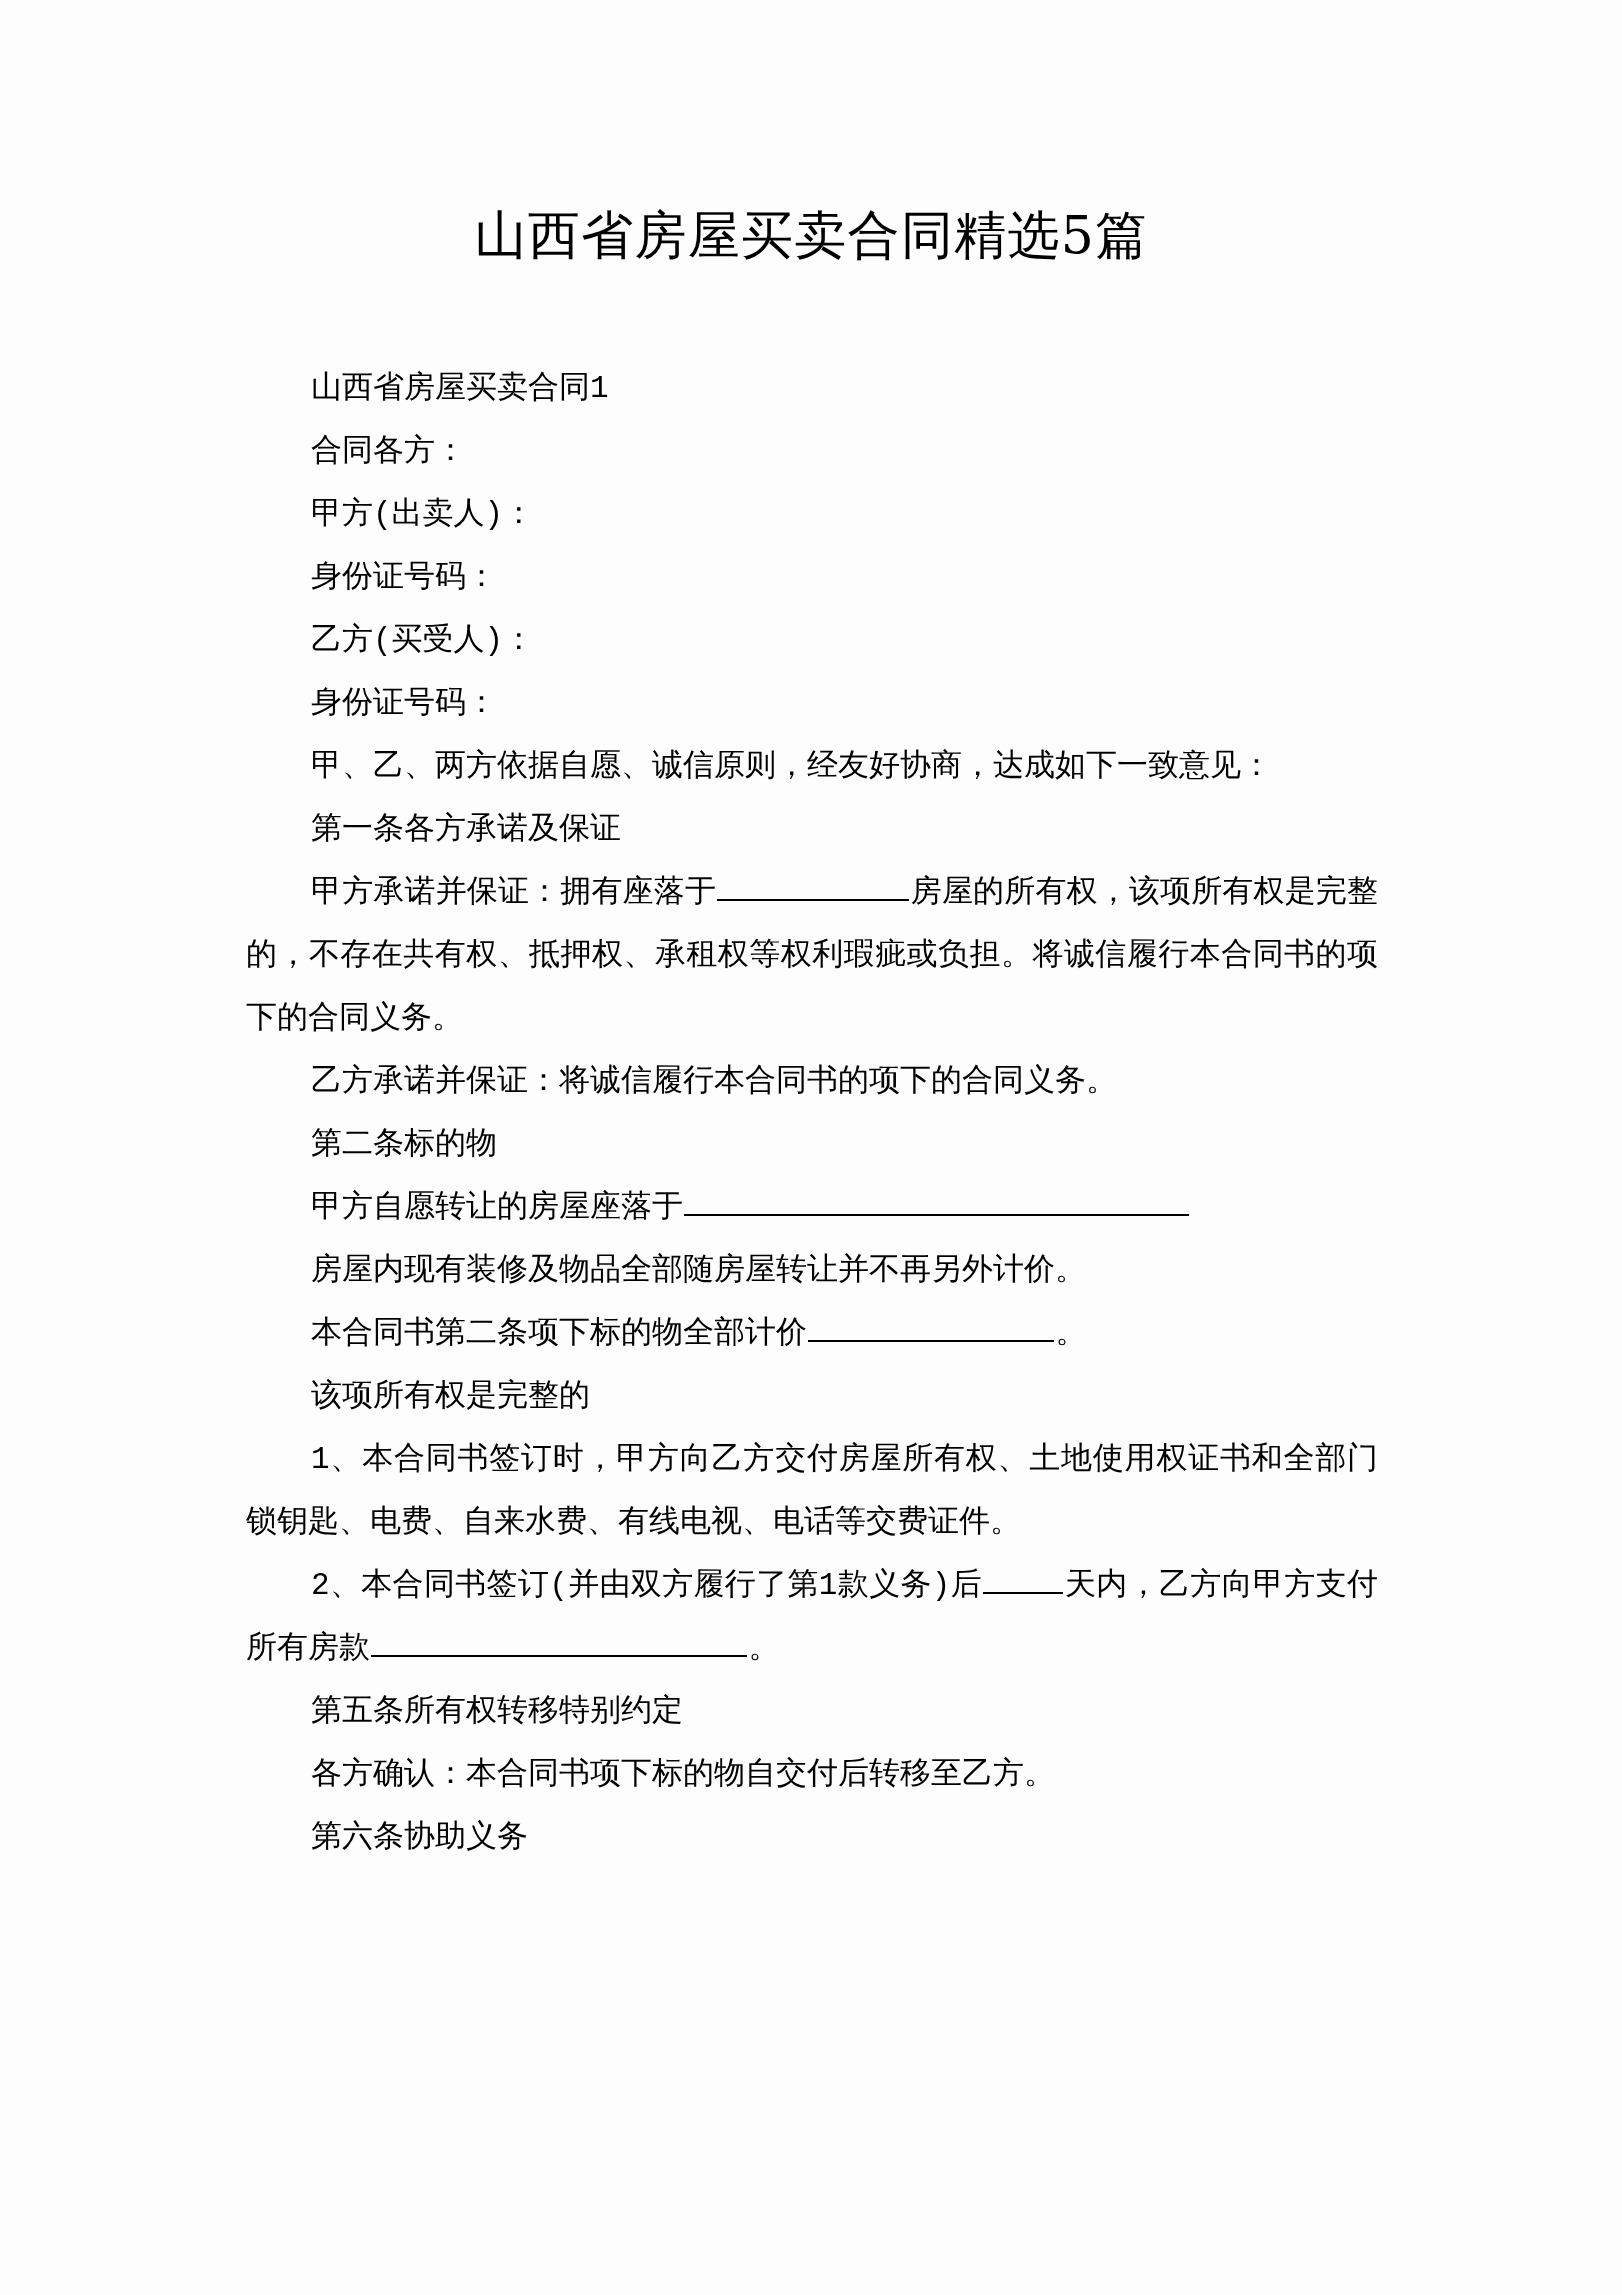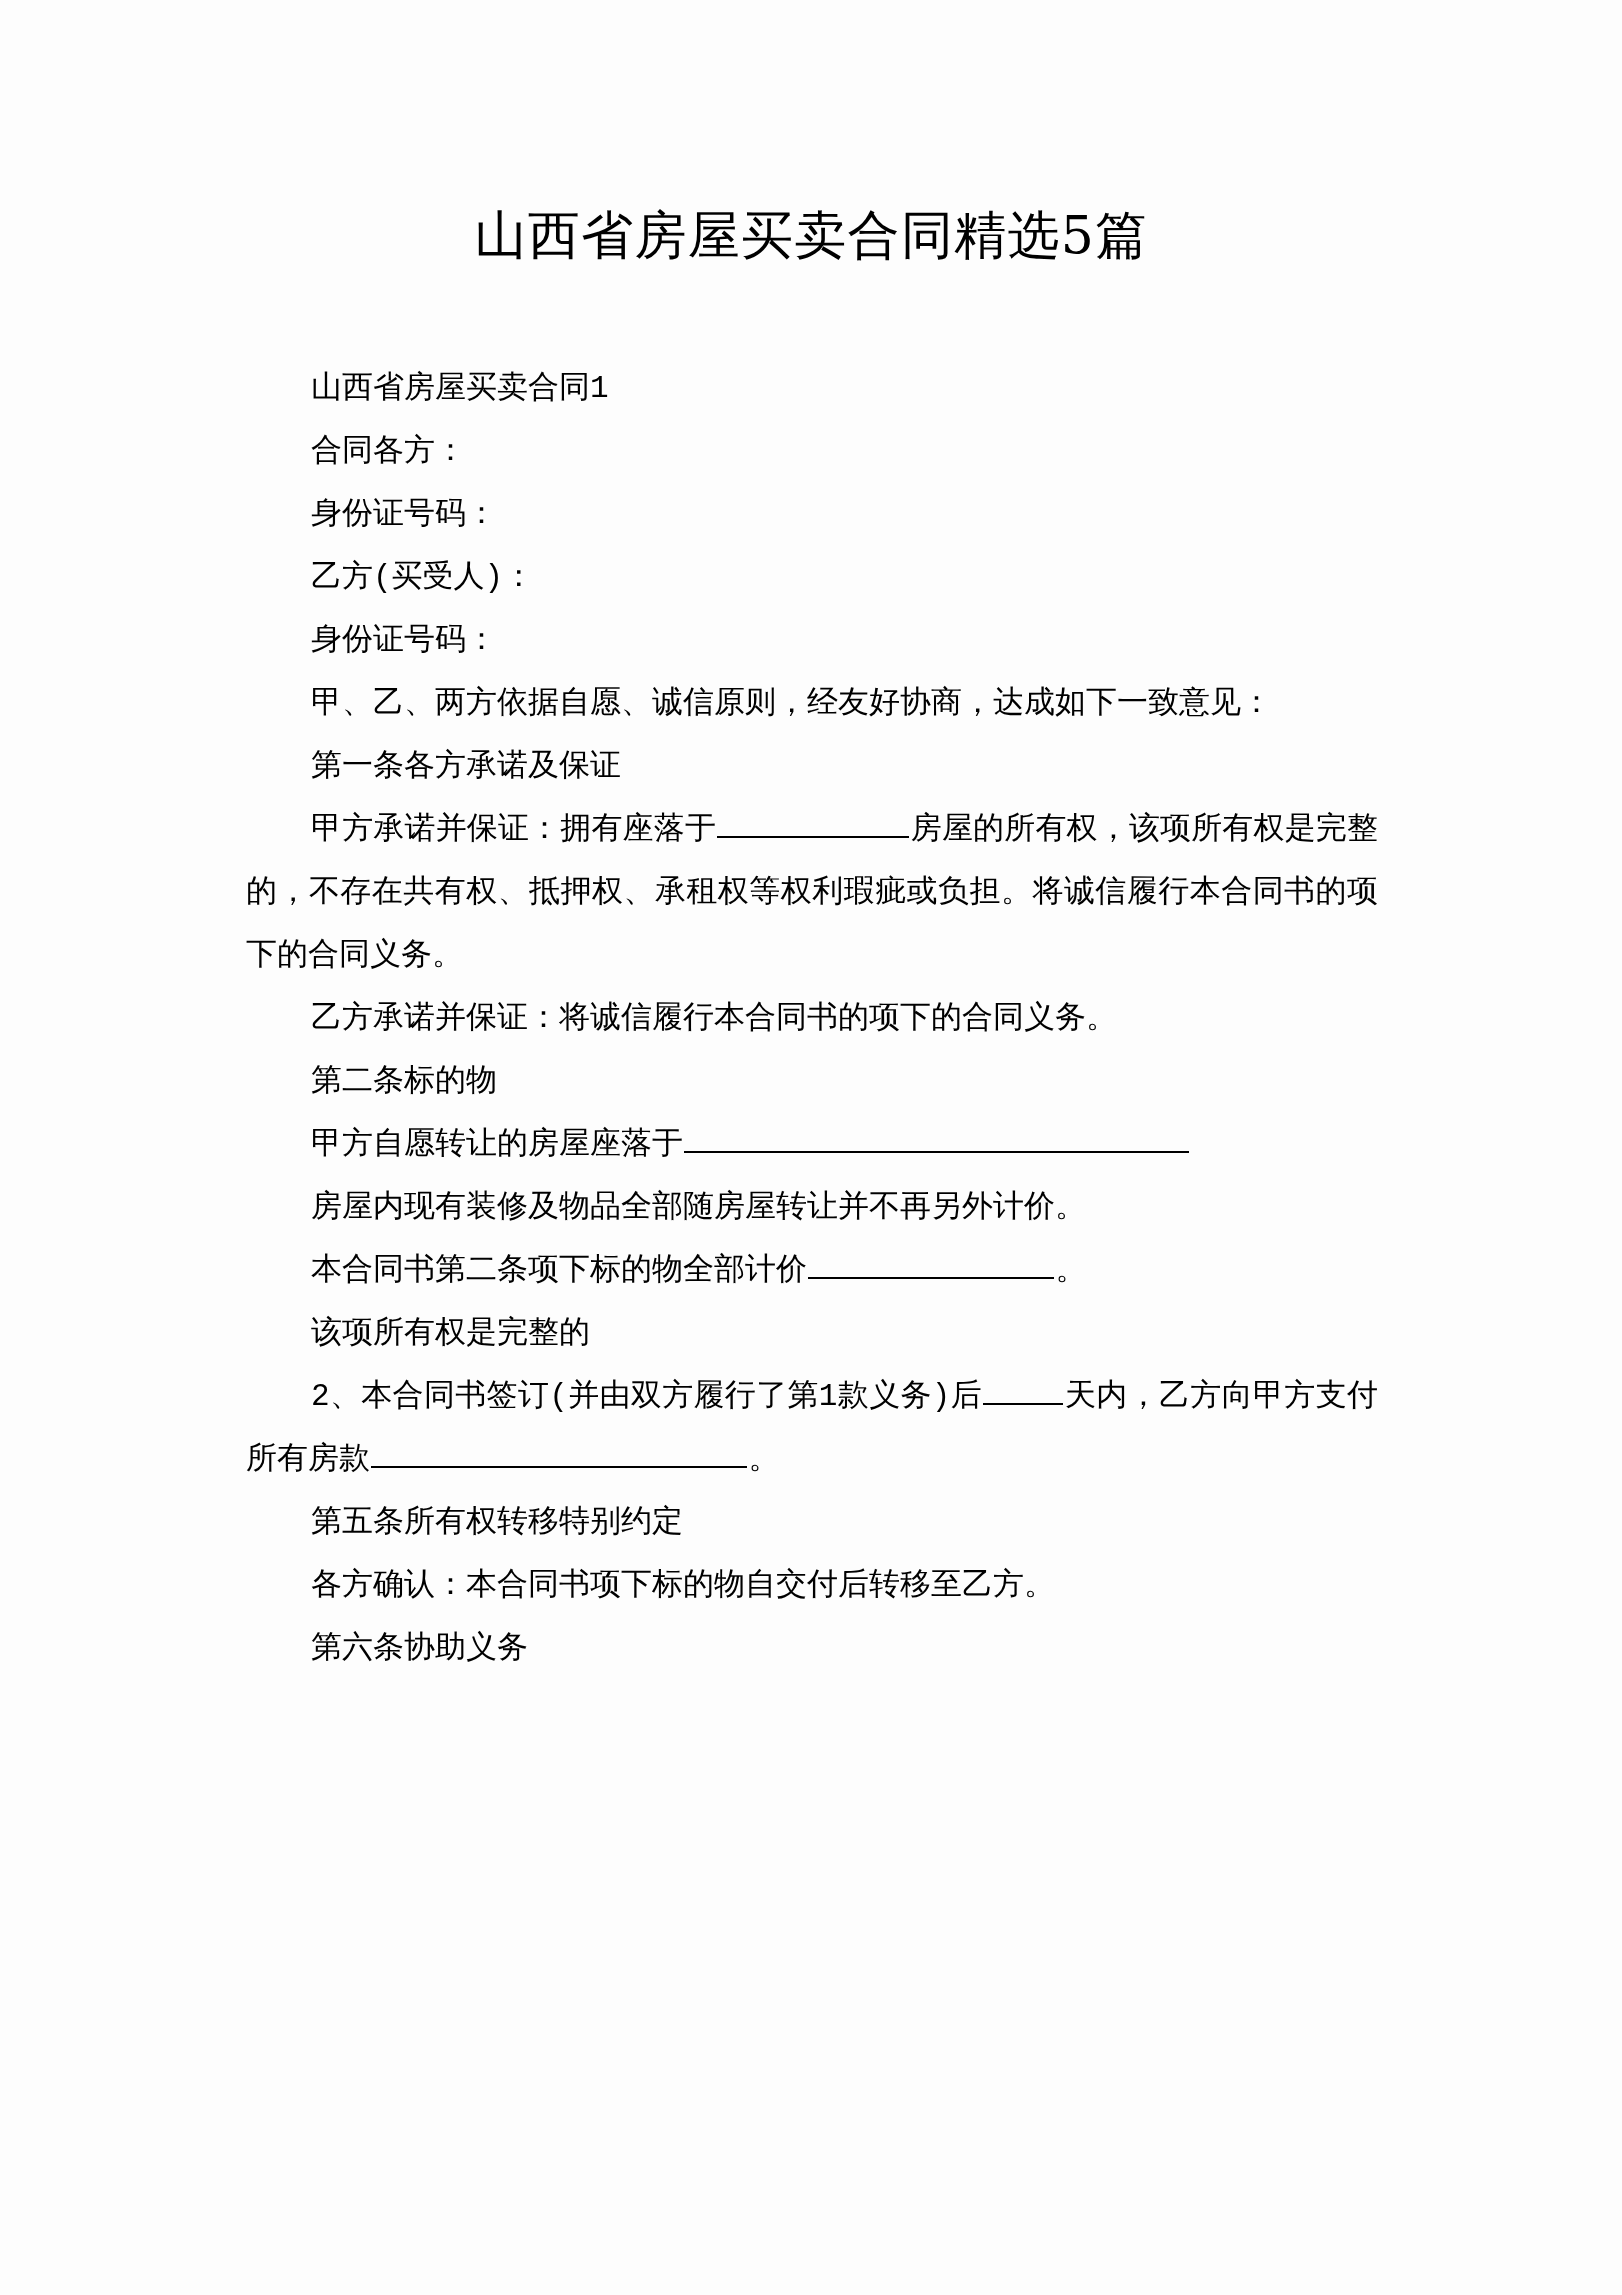--- a/index.html
+++ b/index.html
@@ -64,36 +64,38 @@
 </style>
 </head>
 <body>
 
 <div class="page">
   <h1 class="title">山西省房屋买卖合同精选5篇</h1>
 
   <div class="body">
     <p class="p ind">山西省房屋买卖合同1</p>
     <p class="p ind">合同各方：</p>
+    <p class="p ind">甲方(出卖人)：</p>
     <p class="p ind">身份证号码：</p>
     <p class="p ind">乙方(买受人)：</p>
     <p class="p ind">身份证号码：</p>
     <p class="p ind">甲、乙、两方依据自愿、诚信原则，经友好协商，达成如下一致意见：</p>
 
     <p class="p ind">第一条各方承诺及保证</p>
     <p class="p ind"><span>甲方承诺并保证：拥有座落于</span><span class="blank" style="width:192px"></span><span>房屋的所有权，该项所有权是完整的，不存在共有权、抵押权、承租权等权利瑕疵或负担。将诚信履行本合同书的项下的合同义务。</span></p>
     <p class="p ind">乙方承诺并保证：将诚信履行本合同书的项下的合同义务。</p>
 
     <p class="p ind">第二条标的物</p>
     <p class="p ind"><span>甲方自愿转让的房屋座落于</span><span class="blank" style="width:505px"></span></p>
     <p class="p ind">房屋内现有装修及物品全部随房屋转让并不再另外计价。</p>
 
     <p class="p ind"><span>本合同书第二条项下标的物全部计价</span><span class="blank" style="width:246px"></span><span>。</span></p>
 
     <p class="p ind">该项所有权是完整的</p>
+    <p class="p ind">1、本合同书签订时，甲方向乙方交付房屋所有权、土地使用权证书和全部门锁钥匙、电费、自来水费、有线电视、电话等交费证件。</p>
     <p class="p ind"><span>2、本合同书签订(并由双方履行了第1款义务)后</span><span class="blank" style="width:80px"></span><span>天内，乙方向甲方支付所有房款</span><span class="blank" style="width:376px"></span><span>。</span></p>
 
     <p class="p ind">第五条所有权转移特别约定</p>
     <p class="p ind">各方确认：本合同书项下标的物自交付后转移至乙方。</p>
 
     <p class="p ind">第六条协助义务</p>
   </div>
 </div>
 
 

